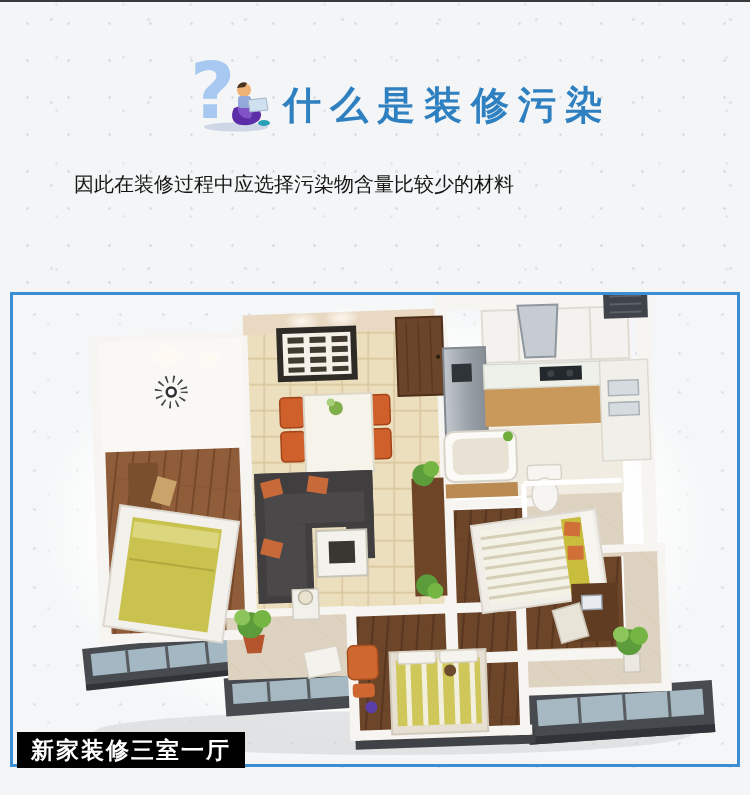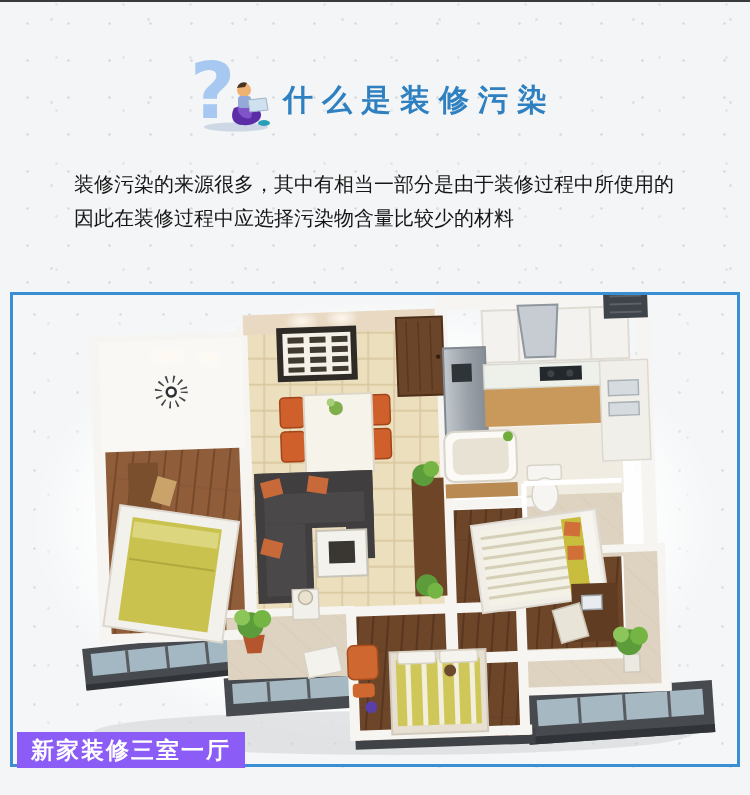--- a/index.html
+++ b/index.html
@@ -11,37 +11,37 @@
       radial-gradient(circle, rgba(185,192,198,.45) 1px, transparent 1.6px),
       radial-gradient(circle, rgba(200,205,210,.38) 1px, transparent 1.6px),
       radial-gradient(circle, rgba(178,186,193,.30) 1.2px, transparent 1.9px);
     background-size:41px 37px,67px 53px,97px 83px;
     background-position:7px 5px,23px 31px,3px 61px;
   }
   .top-strip{position:absolute;left:0;top:0;width:750px;height:2px;background:#3a3a3a;}
   .q-icon{position:absolute;left:188px;top:52px;width:92px;height:82px;}
   .page-title{
     position:absolute;left:283px;top:80px;
-    font-size:30px;font-weight:bold;color:#2f80c0;letter-spacing:9px;white-space:nowrap;font-family:Liberation Mono, monospace;
+    font-size:38px;font-weight:bold;color:#2f80c0;letter-spacing:9px;white-space:nowrap;font-family:Liberation Mono, monospace;
   }
   .intro{position:absolute;left:74px;top:167px;width:660px;color:#161616;}
   .intro .line{font-size:20px;line-height:34px;white-space:nowrap;}
   .figure{
     position:absolute;left:10px;top:292px;width:724px;height:469px;
     border:3px solid #3a8fd4;box-sizing:content-box;
     background-color:#f4f6f7;
     background-image:
       radial-gradient(circle, rgba(185,192,198,.40) 1px, transparent 1.6px),
       radial-gradient(circle, rgba(200,205,210,.34) 1px, transparent 1.6px);
     background-size:43px 39px,71px 57px;
   }
   .figure svg{display:block;}
   .caption-badge{
     position:absolute;left:17px;top:732px;height:36px;line-height:36px;
-    padding:0 14px;background:#8b5cf6;color:#ffffff;
+    padding:0 14px;background:#000000;color:#ffffff;
     font-size:23px;font-weight:bold;letter-spacing:2px;white-space:nowrap;z-index:5;
   }
 </style>
 </head>
 <body>
 
 <div class="top-strip"></div>
 
 <div>
   <svg class="q-icon" viewBox="0 0 92 82">
@@ -54,21 +54,20 @@
       <path d="M49,36 a7,7 0 0 1 10,-5 l-2,4 Z" fill="#4a3320"></path>
       <rect x="50" y="44" width="13" height="12" rx="3" fill="#93a9da"></rect>
       <polygon points="60,48 78,46 80,58 62,60" fill="#cfe0ef" stroke="#9fb4cc" stroke-width="1"></polygon>
       <ellipse cx="76" cy="71" rx="6" ry="3" fill="#2aa0b8"></ellipse>
     </g>
   </svg>
   <div class="page-title">什么是装修污染</div>
 </div>
 
 <div class="intro">
-  <div class="line">装修污染的来源很多，其中有相当一部分是由于装修过程中所使用的</div>
   <div class="line">因此在装修过程中应选择污染物含量比较少的材料</div>
 </div>
 
 <div class="figure">
   <svg width="724" height="469" viewBox="0 0 724 469">
     <defs>
       <radialGradient id="backGlow" cx="50%" cy="50%" r="50%">
         <stop offset="0%" stop-color="#ffffff"></stop>
           <stop offset="78%" stop-color="#ffffff" stop-opacity="0.9"></stop>
           <stop offset="100%" stop-color="#ffffff" stop-opacity="0"></stop>

